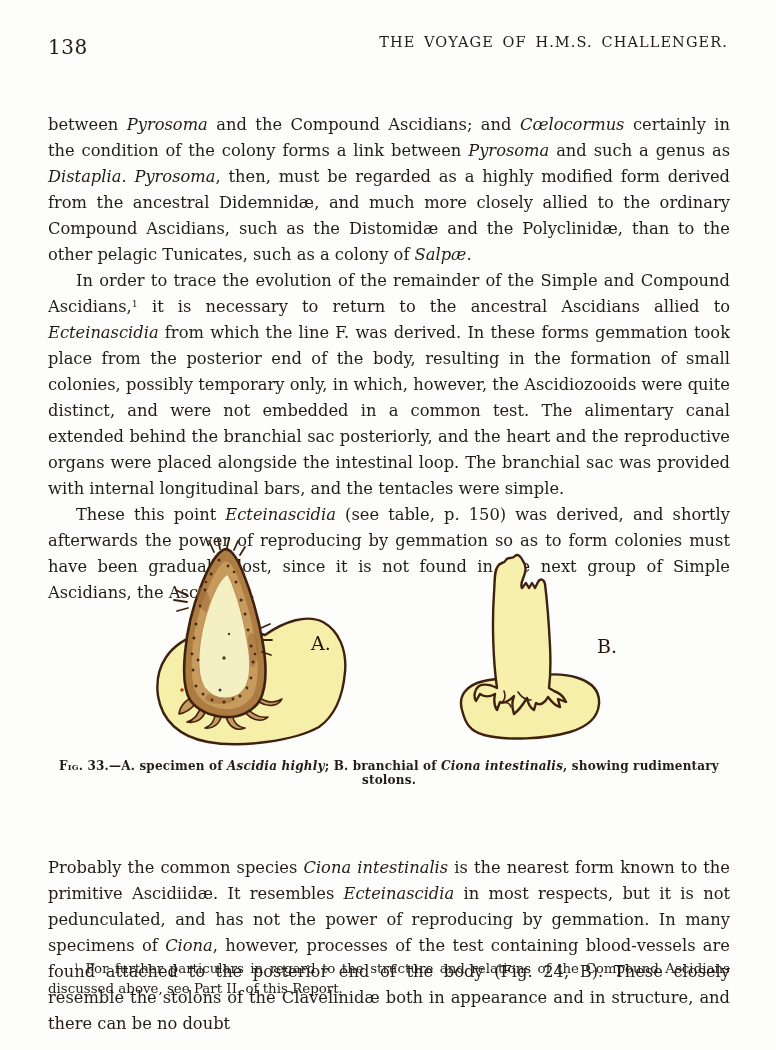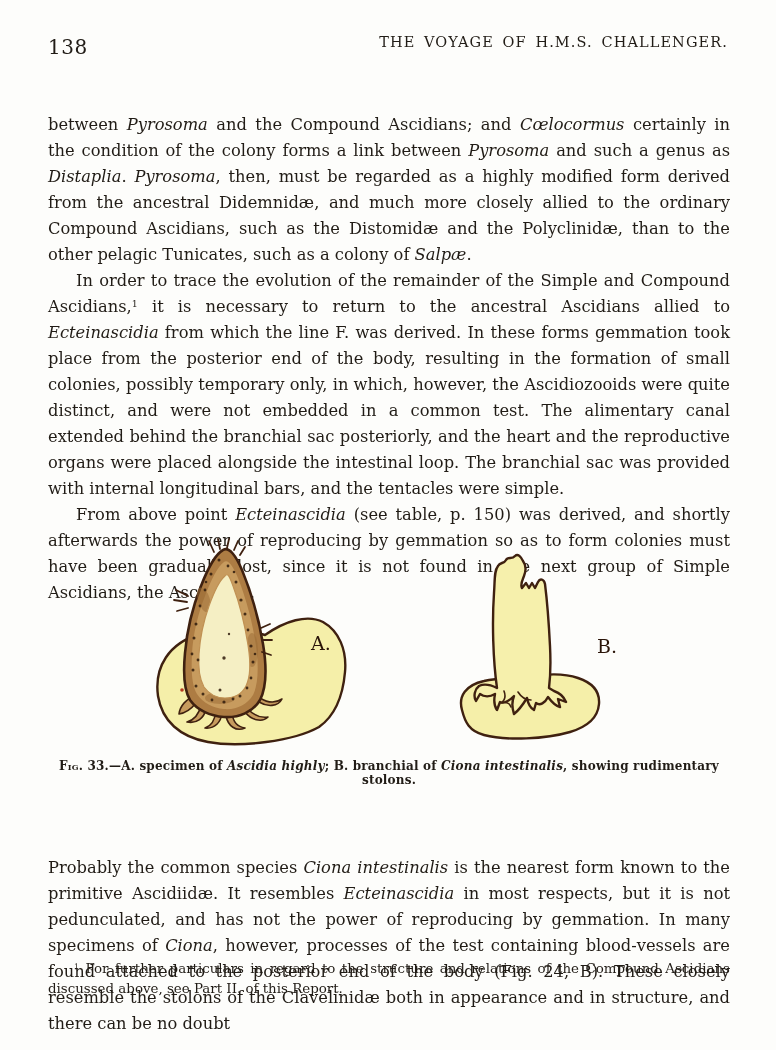--- a/index.html
+++ b/index.html
@@ -32,21 +32,21 @@
 <div class="page">
 
   <div class="runhead">
     <span class="pagenum">138</span>
     <div class="runtitle">THE VOYAGE OF H.M.S. CHALLENGER.</div>
   </div>
 
   <div class="text-col upper">
     <p class="para"><span>between </span><em>Pyrosoma</em><span> and the Compound Ascidians; and </span><em>Cœlocormus</em><span> certainly in the condition of the colony forms a link between </span><em>Pyrosoma</em><span> and such a genus as </span><em>Distaplia</em><span>. </span><em>Pyrosoma</em><span>, then, must be regarded as a highly modified form derived from the ancestral Didemnidæ, and much more closely allied to the ordinary Compound Ascidians, such as the Distomidæ and the Polyclinidæ, than to the other pelagic Tunicates, such as a colony of </span><em>Salpæ</em><span>.</span></p>
     <p class="para indent"><span>In order to trace the evolution of the remainder of the Simple and Compound Ascidians,</span><sup>1</sup><span> it is necessary to return to the ancestral Ascidians allied to </span><em>Ecteinascidia</em><span> from which the line F. was derived.  In these forms gemmation took place from the posterior end of the body, resulting in the formation of small colonies, possibly temporary only, in which, however, the Ascidiozooids were quite distinct, and were not embedded in a common test.  The alimentary canal extended behind the branchial sac posteriorly, and the heart and the reproductive organs were placed alongside the intestinal loop.  The branchial sac was provided with internal longitudinal bars, and the tentacles were simple.</span></p>
-    <p class="para indent"><span>From above point </span><em>Ecteinascidia</em><span> (see table, p. 150) was derived, and shortly afterwards the power of reproducing by gemmation so as to form colonies must have been gradually lost, since it is not found in the next group of Simple Ascidians, the Ascidiidæ.</span></p>
+    <p class="para indent"><span>These this point </span><em>Ecteinascidia</em><span> (see table, p. 150) was derived, and shortly afterwards the power of reproducing by gemmation so as to form colonies must have been gradually lost, since it is not found in the next group of Simple Ascidians, the Ascidiidæ.</span></p>
   </div>
 
   <svg class="figure" width="680" height="215" viewBox="0 0 680 215" xmlns="http://www.w3.org/2000/svg">
 
     <g stroke-linejoin="round" stroke-linecap="round">
 
       <path stroke-width="2.4" d="M 110,158 C 106,129 121,105 152,96 C 176,89 197,91 217,97
                C 237,83 259,76 275,84 C 291,93 299,112 297,134
                C 295,157 288,177 271,189 C 246,203 192,210 160,204
                C 132,199 114,183 110,158 Z" fill="#f5efa9" stroke="#3f2110"></path>

